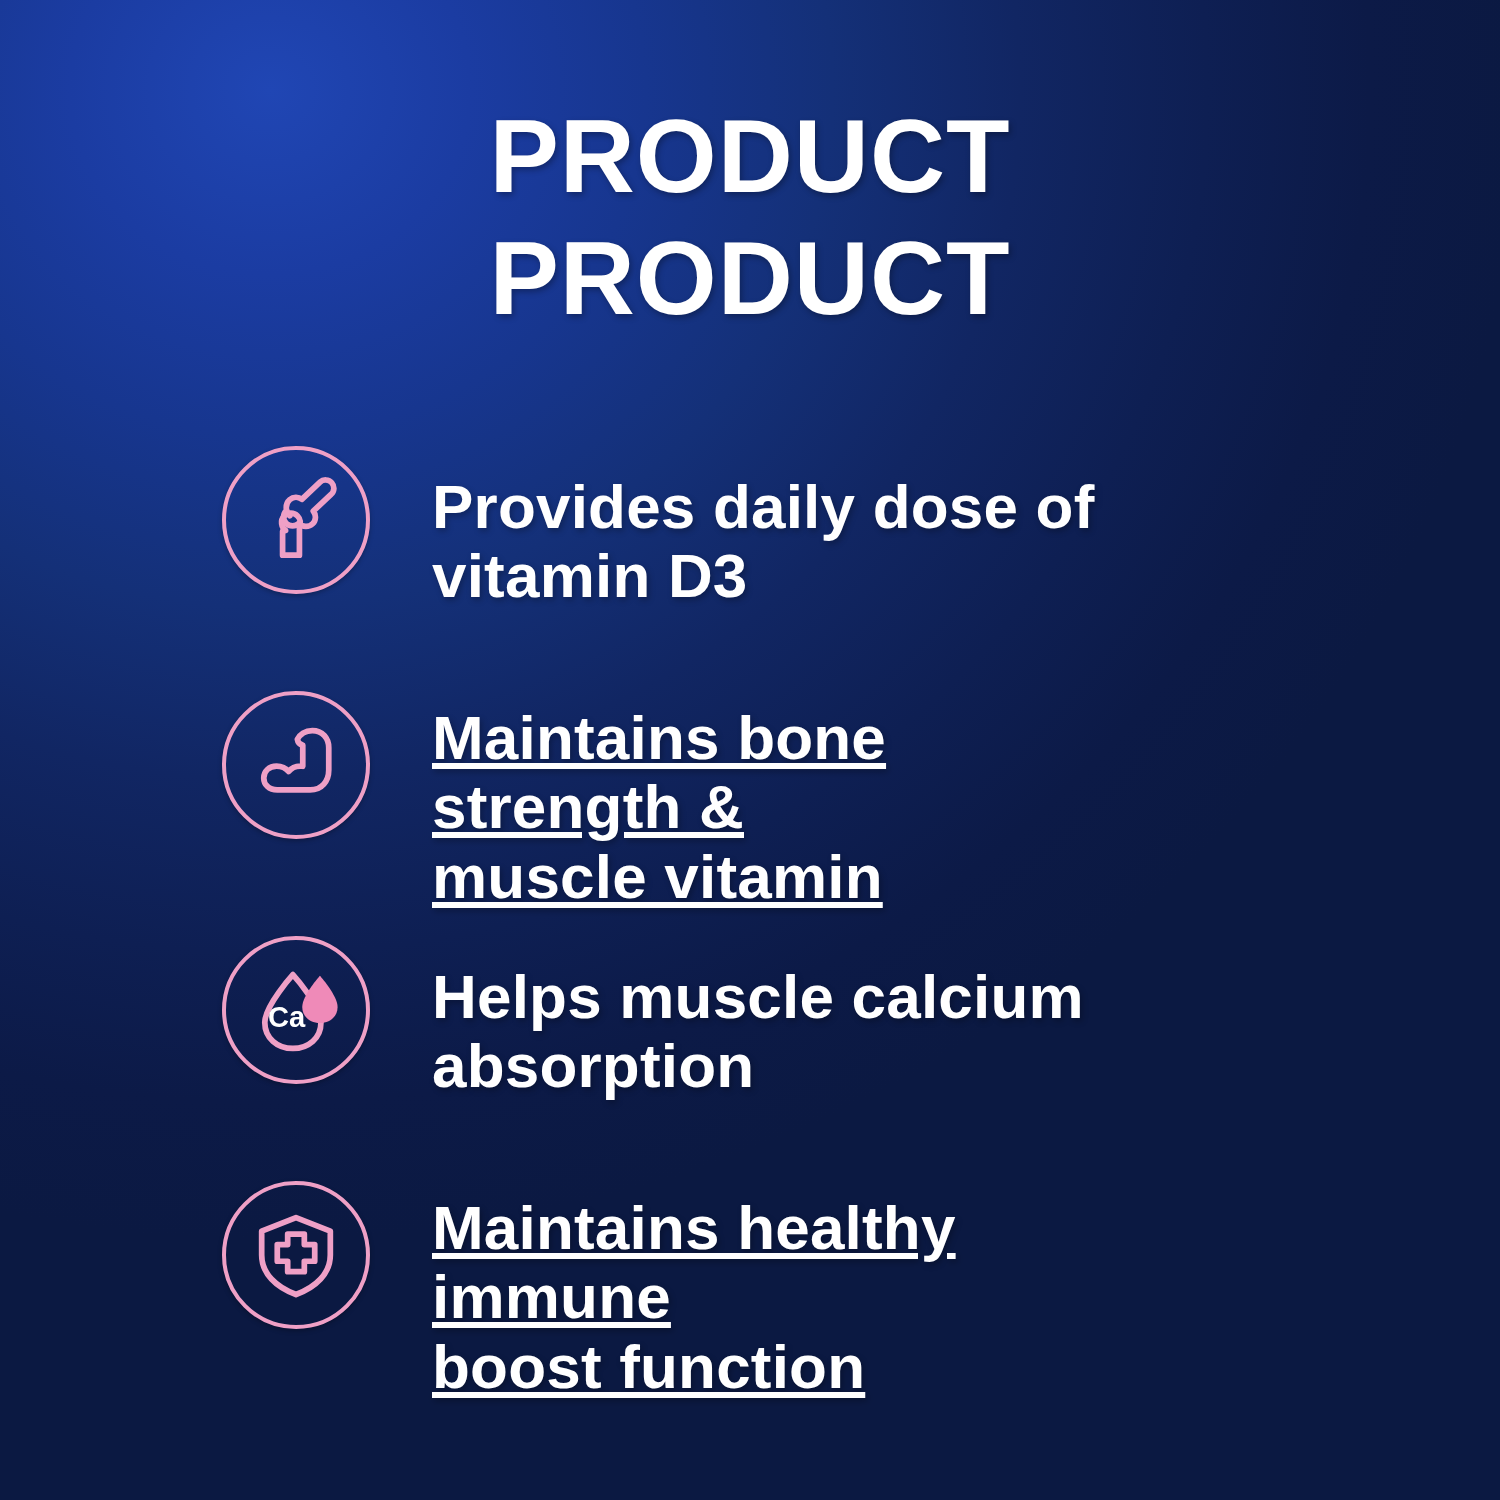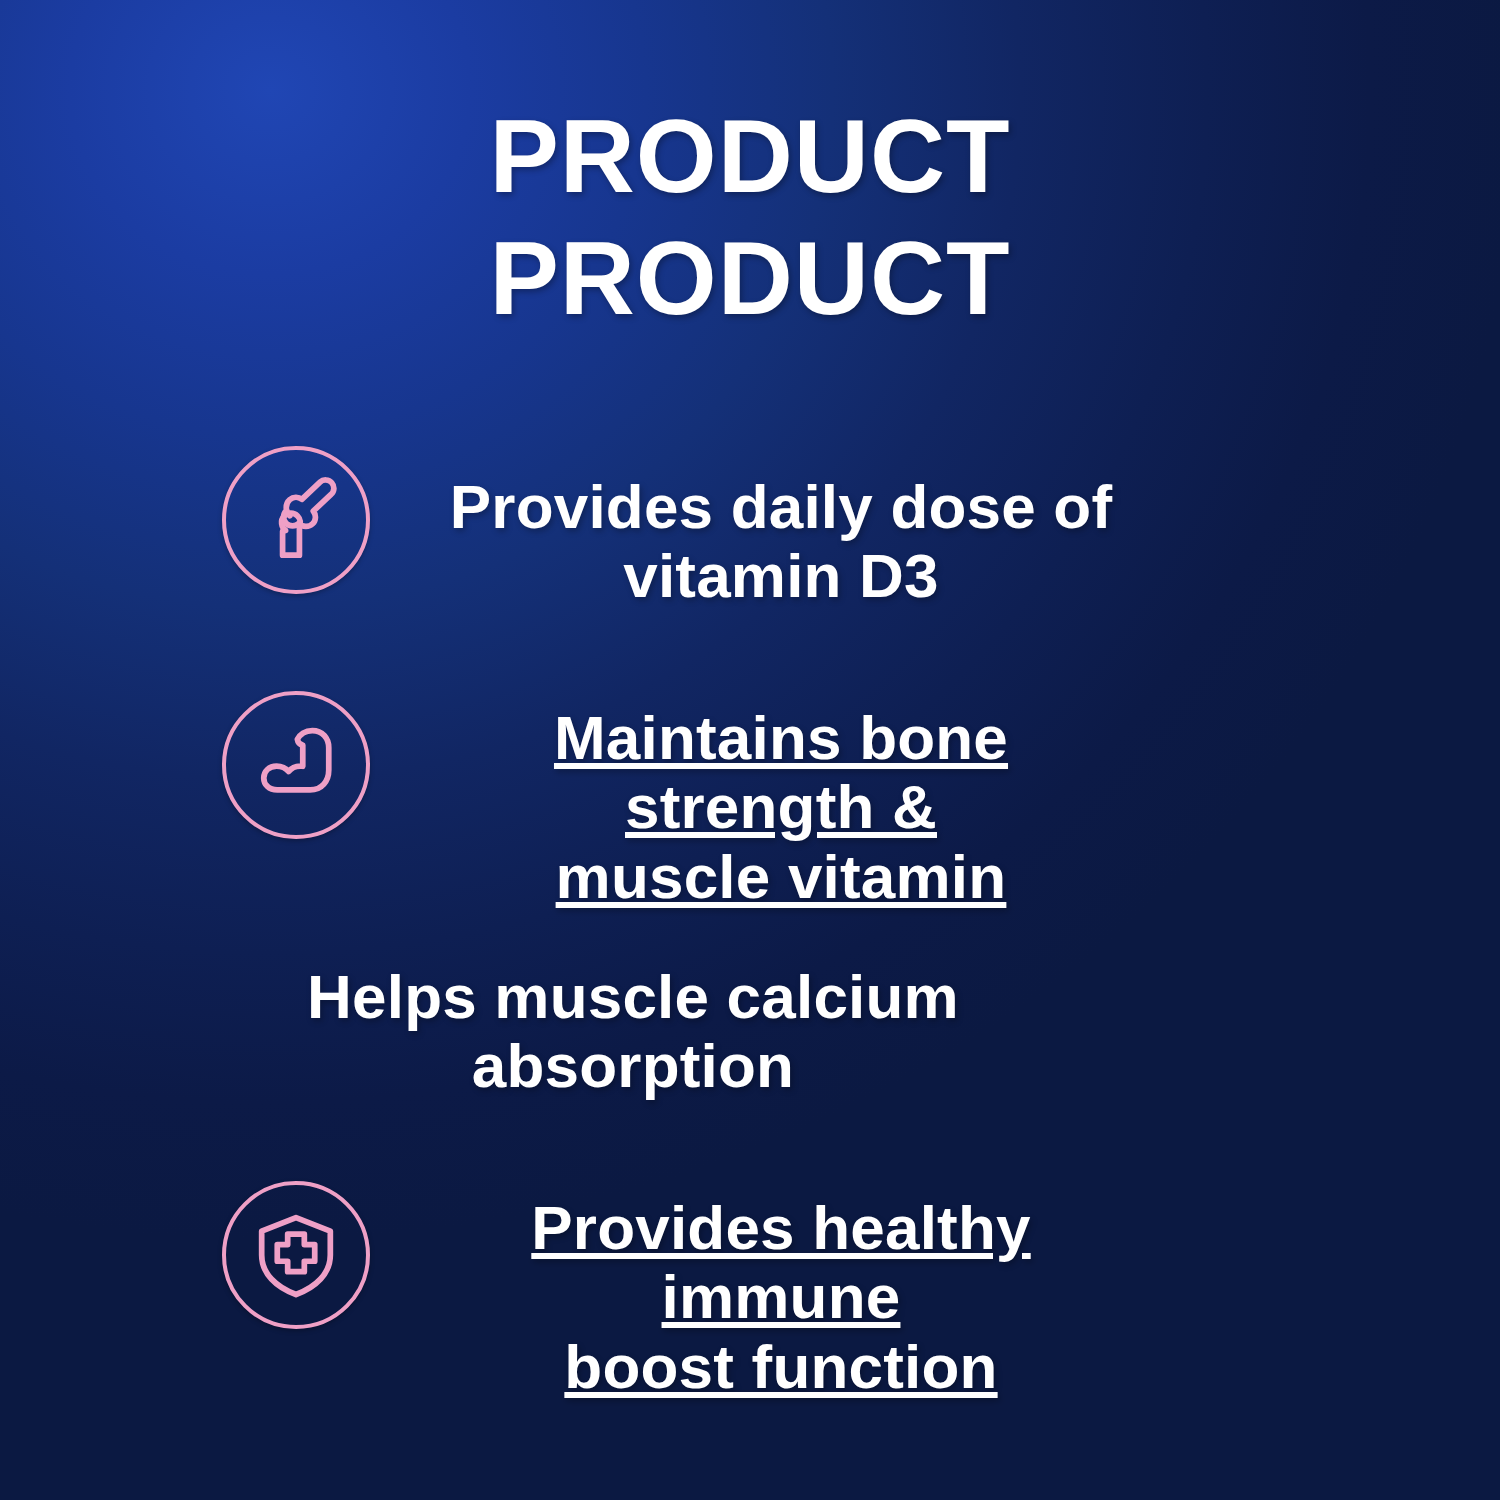--- a/index.html
+++ b/index.html
@@ -89,21 +89,20 @@
     color: #ffffff;
     font-family: "Liberation Sans Narrow", "Liberation Sans", "DejaVu Sans", sans-serif;
     font-weight: 700;
     font-size: 62px;
     line-height: 1.12;
     letter-spacing: 0.2px;
     padding-left: 62px;
     padding-top: 26px;
     max-width: 760px;
     text-shadow: 2px 3px 6px rgba(0,0,0,0.28);
-    text-align: center;
   }
   .benefit-text.two-line { padding-top: 12px; text-decoration: underline; }
 
   .ca-label {
     font-family: "Liberation Sans Narrow", "Liberation Sans", "DejaVu Sans", sans-serif;
     font-weight: 700;
     font-size: 28px;
     fill: #ffffff;
     stroke: none;
   }
@@ -168,38 +167,55 @@
             c0 10.6 -6.6 19.1 -17.9 19.1 Z"></path>
         </svg>
       </div>
       <div class="benefit-text two-line">
         <span>Maintains bone strength &amp;</span><br>
         <span>muscle vitamin</span>
       </div>
     </div>
 
     <div class="benefit-row">
+        <div class="icon-circle">
+        <svg viewBox="0 0 100 100" aria-hidden="true">
+
+          <path class="stroke-pink" d="M47 16
+            C47 16 20 46 20 62
+            c0 15 12 25 27 25
+            c15 0 27 -10 27 -25
+            C74 46 47 16 47 16 Z"></path>
+
+          <path class="fill-pink" d="M73 17
+            C73 17 56 36 56 47
+            c0 9.4 7.6 15.6 17 15.6
+            c9.4 0 17 -6.2 17 -15.6
+            C90 36 73 17 73 17 Z"></path>
+          <text class="ca-label" x="41" y="66" text-anchor="middle">Ca</text>
+        </svg>
+      </div>
       <div class="benefit-text">
         <span>Helps muscle calcium absorption</span>
       </div>
     </div>
 
     <div class="benefit-row">
       <div class="icon-circle">
         <svg viewBox="0 0 100 100" aria-hidden="true">
           <path class="stroke-pink" d="M50 14
             L17 27
             l0 23
             c0 18 14 31 33 38
             c19 -7 33 -20 33 -38
             l0 -23 Z"></path>
           <path class="stroke-pink" d="M42 30
             l16 0 l0 10 l10 0 l0 16 l-10 0 l0 10 l-16 0 l0 -10 l-10 0 l0 -16 l10 0 Z"></path>
         </svg>
       </div>
       <div class="benefit-text two-line">
-        <span>Provides healthy immune</span><br>
+        <span>Maintains healthy immune</span><br>
         <span>boost function</span>
       </div>
     </div>
 
   </div>
 </div>
 
 </body></html>

